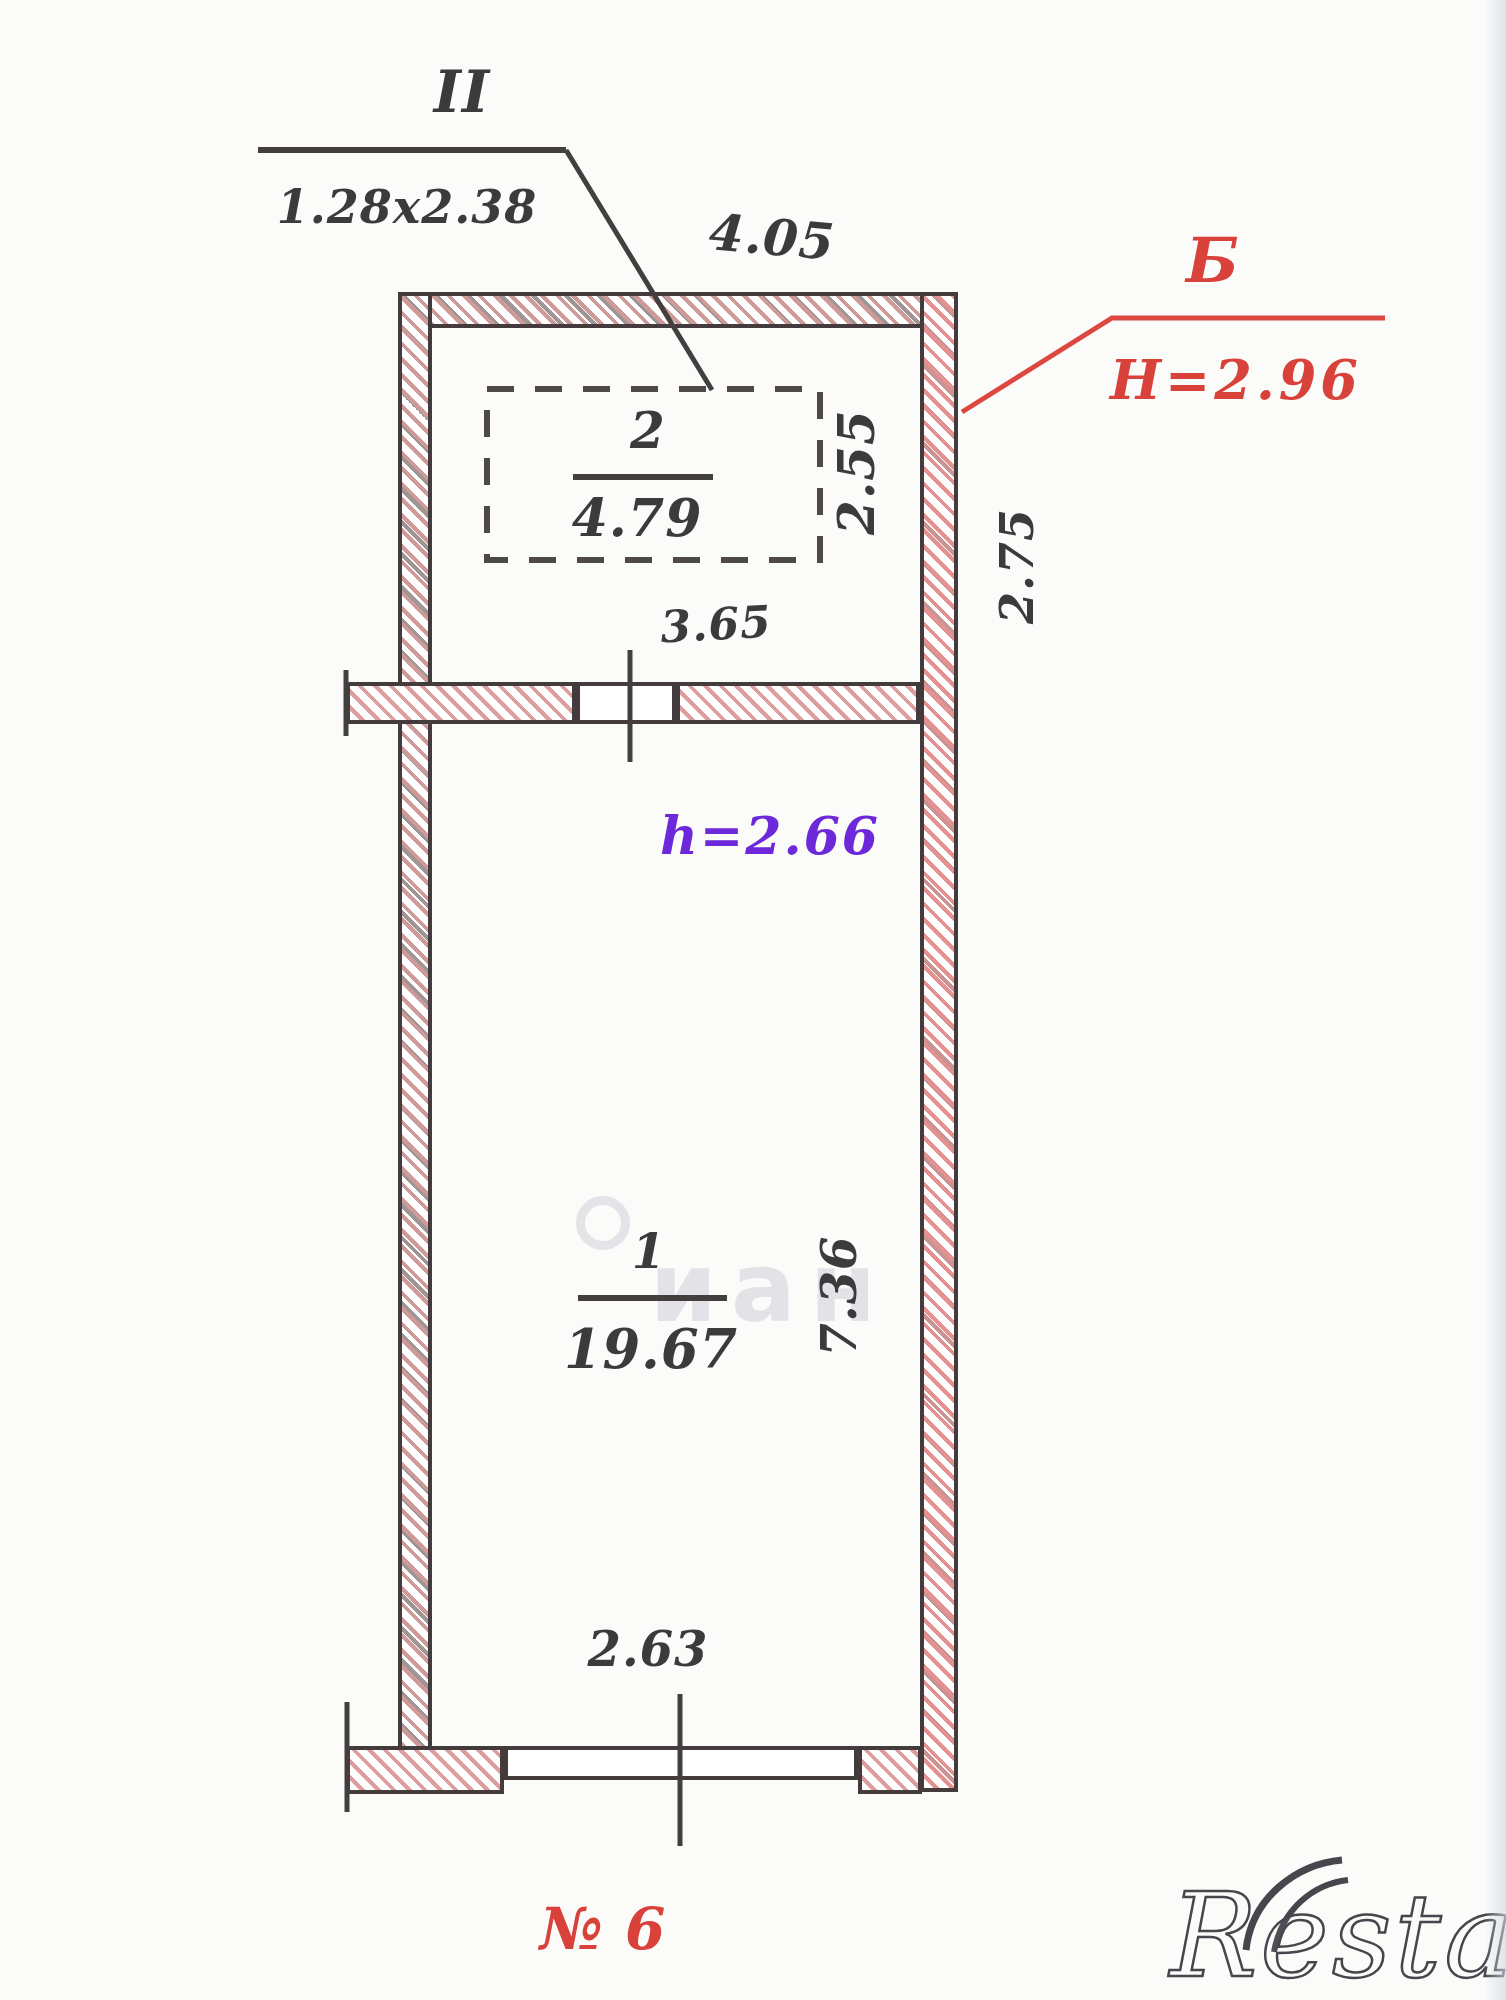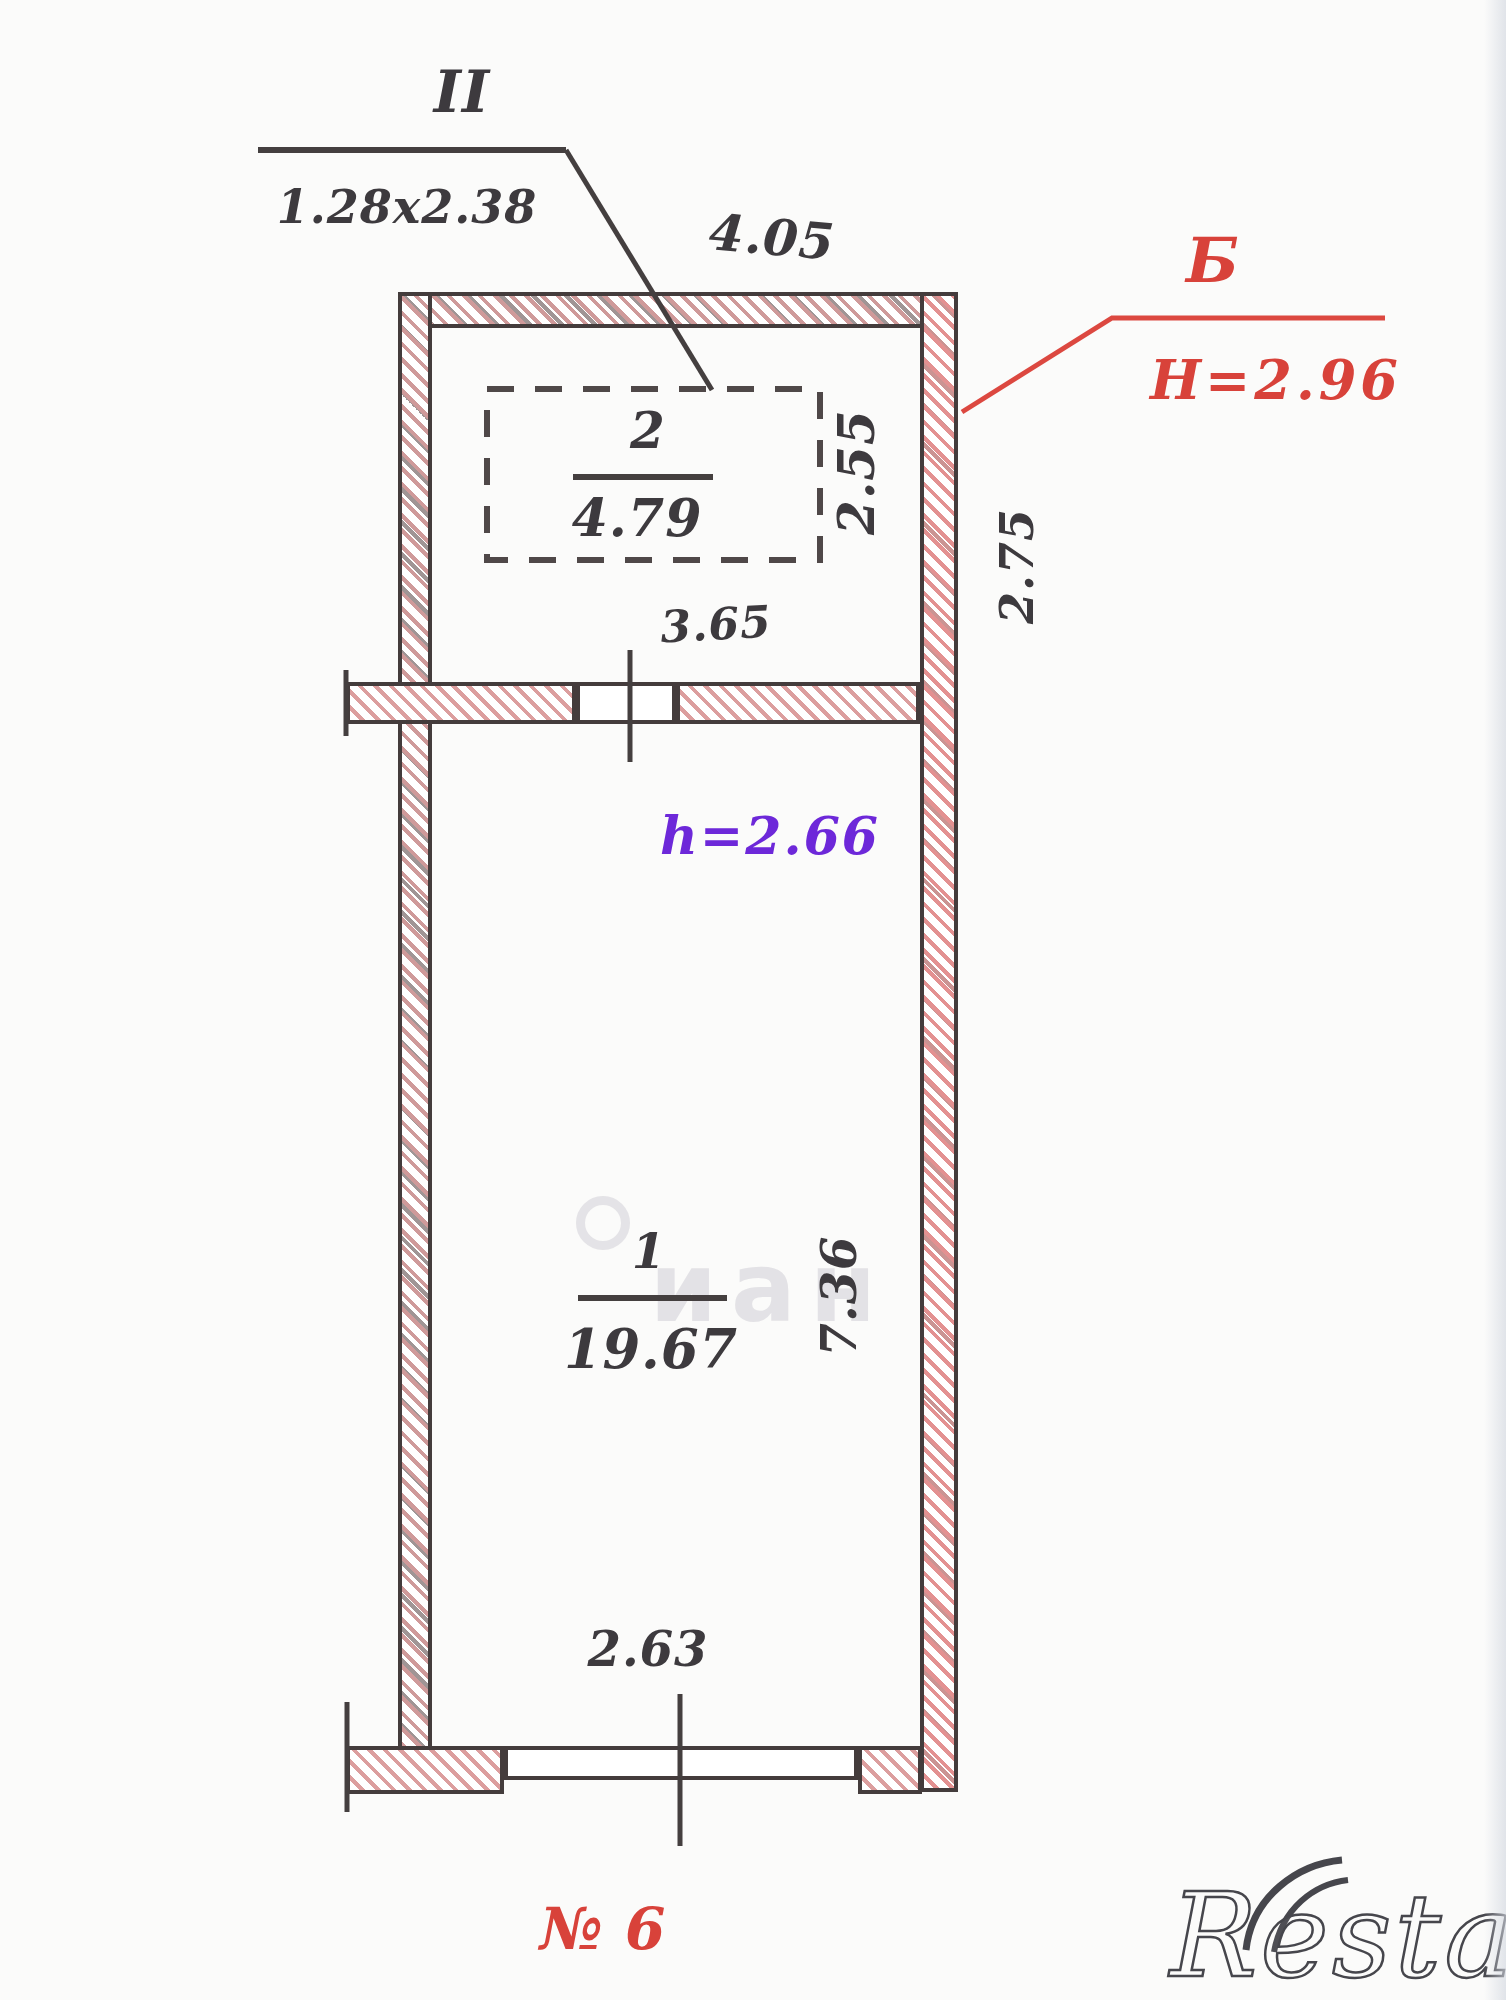--- a/index.html
+++ b/index.html
@@ -100,21 +100,21 @@
 
     <path d="M1246,1950 C1252,1896 1298,1864 1342,1860" fill="none" stroke="#46464c" stroke-width="7"></path>
     <path d="M1274,1952 C1282,1908 1314,1884 1348,1880" fill="none" stroke="#46464c" stroke-width="6"></path>
   </svg>
 
   <div class="txt" style="left:462px; top:92px;  font-size:58px;">II</div>
   <div class="txt" style="left:407px; top:207px; font-size:46px;text-align:right;">1.28x2.38</div>
   <div class="txt" style="left:772px; top:237px; font-size:50px; transform:translate(-50%,-50%) rotate(5deg);">4.05</div>
 
   <div class="txt red" style="left:1213px; top:260px; font-size:62px;">Б</div>
-  <div class="txt red" style="left:1276px; top:380px; font-size:54px; letter-spacing:4px;">H=2.96</div>
+  <div class="txt red" style="left:1236px; top:380px; font-size:54px; letter-spacing:4px;">H=2.96</div>
 
   <div class="txt" style="left:648px; top:430px; font-size:50px;">2</div>
   <div class="txt" style="left:637px; top:517px; font-size:52px;">4.79</div>
   <div class="txt rot" style="left:856px; top:472px; font-size:50px;">2.55</div>
   <div class="txt rot" style="left:1017px; top:566px; font-size:46px;">2.75</div>
   <div class="txt" style="left:716px; top:624px; font-size:44px; transform:translate(-50%,-50%) rotate(-3deg);">3.65</div>
 
   <div class="txt blue" style="left:770px; top:835px; font-size:52px; letter-spacing:2px;">h=2.66</div>
 
   <div class="txt" style="left:649px; top:1251px; font-size:48px;">1</div>

